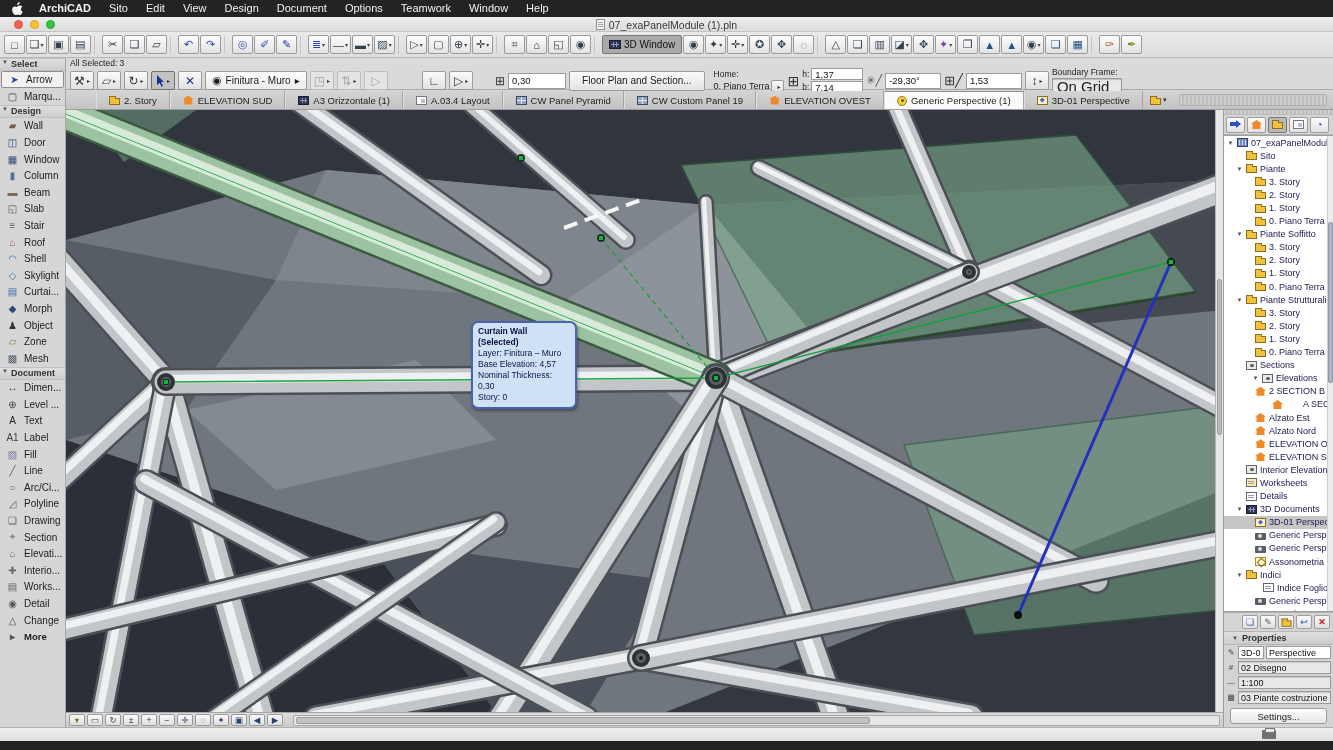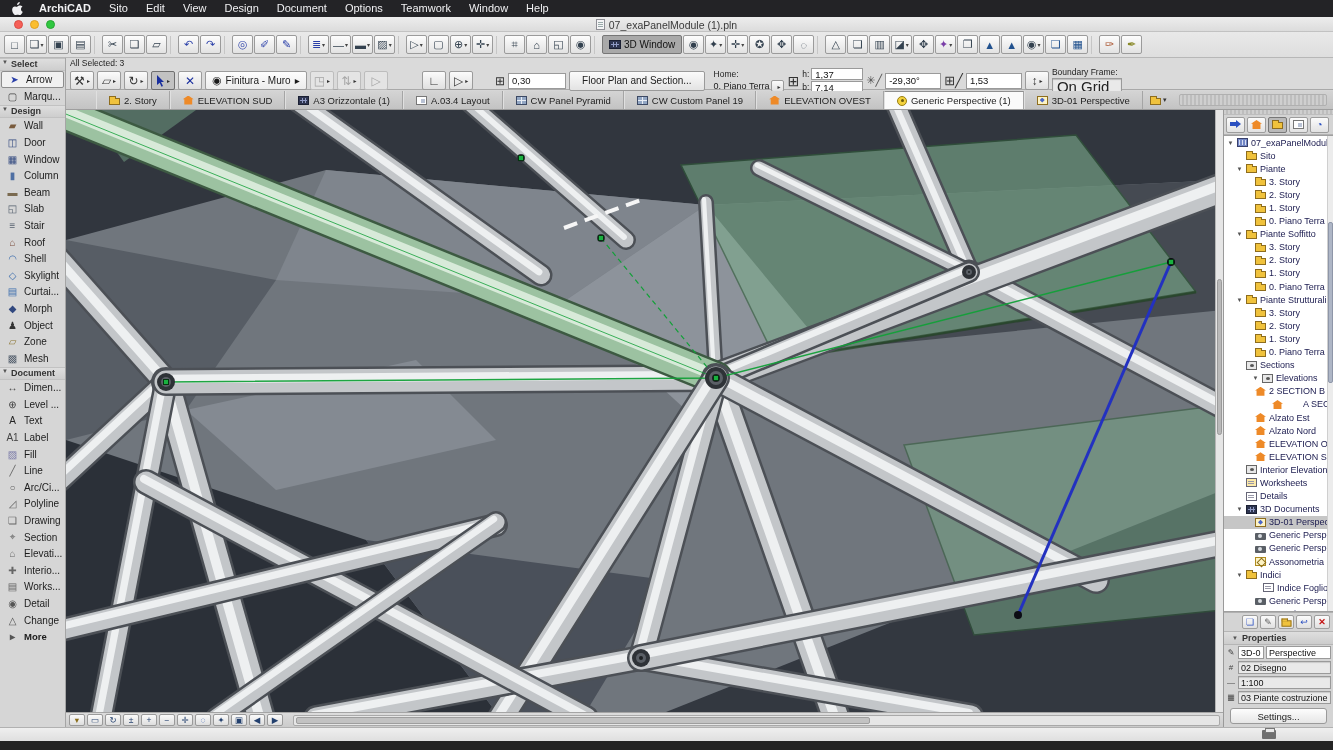--- a/index.html
+++ b/index.html
@@ -741,20 +741,29 @@
           <circle cx="455" cy="48" r="1" fill="#1d2023"></circle>
         </g>
       <g id="handles">
           <rect x="452.5" y="45.5" width="5" height="5" fill="#19b13f" stroke="#063311" stroke-width="1"></rect>
           <rect x="532.5" y="125.5" width="5" height="5" fill="#19b13f" stroke="#063311" stroke-width="1"></rect>
           <rect x="647.5" y="265.5" width="5" height="5" fill="#19b13f" stroke="#063311" stroke-width="1"></rect>
           <rect x="97.5" y="269.5" width="5" height="5" fill="#19b13f" stroke="#063311" stroke-width="1"></rect>
           <rect x="1102.5" y="149.5" width="5" height="5" fill="#19b13f" stroke="#063311" stroke-width="1"></rect>
         </g>
     </svg>
+    <div class="tooltip">
+      <div class="tt-title" id="tt-title">Curtain Wall (Selected)</div>
+      <div id="tt-lines">
+          <div>Layer: Finitura – Muro</div>
+          <div>Base Elevation: 4,57</div>
+          <div>Nominal Thickness: 0,30</div>
+          <div>Story: 0</div>
+        </div>
+    </div>
     <div class="vp-scroll">
         <span class="thumb"></span>
       </div>
   </div>
 
   <div class="vbottom">
     <span id="vbtns" style="display:flex;align-items:center;gap:2px">
         <span class="vbtn" style="color: rgb(138, 109, 26);">▾</span>
         <span class="vbtn">▭</span>
         <span class="vbtn">↻</span>

